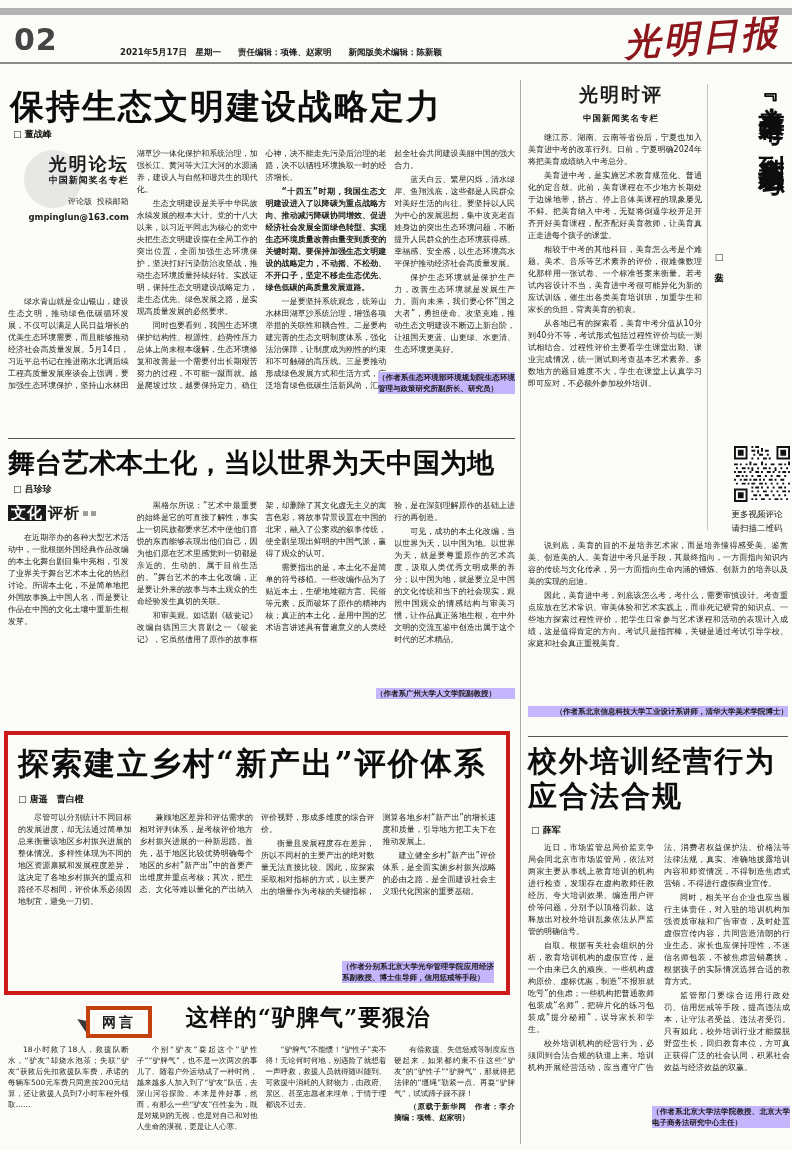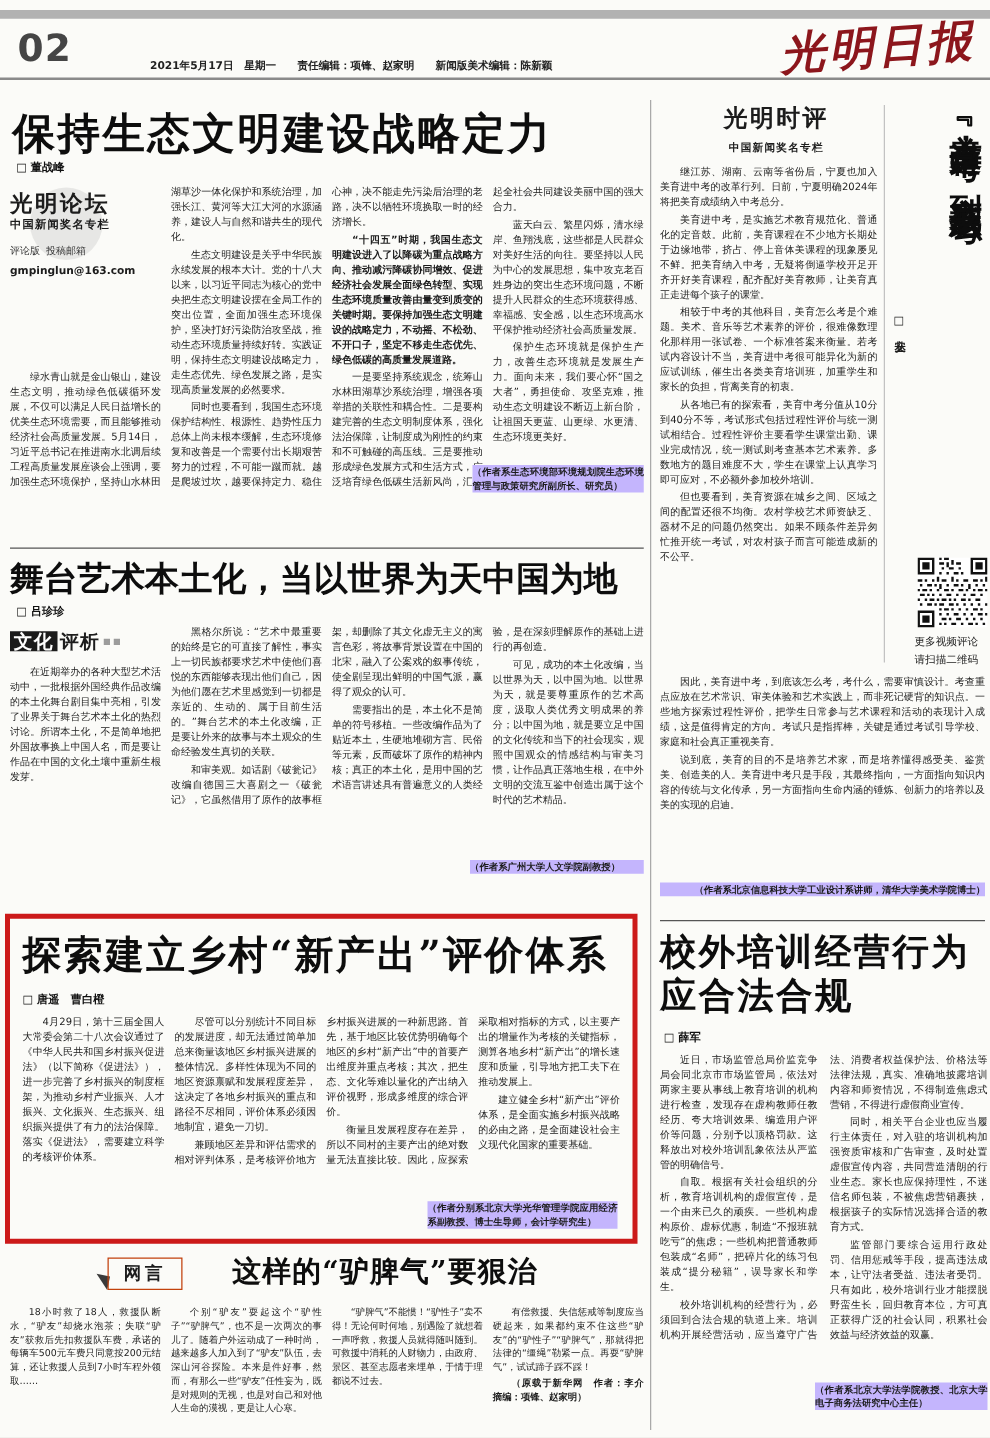--- a/index.html
+++ b/index.html
@@ -22,21 +22,21 @@
   .art-body p{margin:0 0 2px;text-indent:2em;}
   .art-body p.bold{font-weight:bold;}
   .attr{font-size:7.5px;font-weight:bold;background:#c4b5fd;line-height:11px;text-align:justify;}
   .rule-h{background:#555;height:1px;}
   .rule-v{background:#a9a9a9;width:1px;}
   
   .h-main{left:10px;top:84px;width:506px;font-size:34px;letter-spacing:2px;}
   .by-main{left:13px;top:128px;}
   .body-main{left:8px;top:148px;width:507px;height:288px;column-count:4;column-gap:8px;}
   
-  .forum-box{position:relative;height:148px;text-align:left;break-inside:avoid;padding-top:10px;box-sizing:border-box;}
+  .forum-box{position:relative;height:148px;text-align:right;break-inside:avoid;padding-top:10px;box-sizing:border-box;}
   .forum-circle{position:absolute;left:16px;top:2px;width:58px;height:58px;border-radius:50%;
                 background:#d7d7d5;opacity:.55;}
   .forum-title{position:relative;font-size:18px;font-weight:bold;font-family:"DejaVu Serif",serif;letter-spacing:2px;}
   .forum-sub{position:relative;font-size:9px;font-weight:bold;margin-top:4px;letter-spacing:1px;}
   .forum-note{position:relative;font-size:8px;margin-top:10px;color:#333;font-family:Liberation Mono, monospace;}
   .forum-email{position:relative;font-size:8.5px;font-weight:bold;margin-top:3px;}
   .attr-main{left:378px;top:372px;width:137px;}
   .div1{left:8px;top:438px;width:507px;}
   
   .h-culture{left:8px;top:445px;width:507px;font-size:27px;}
@@ -48,21 +48,21 @@
   .px{width:5px;height:5px;background:#9c9c9c;display:inline-block;margin-left:1px;}
   .attr-culture{left:376px;top:688px;width:139px;}
   
   .red-box{left:4px;top:731px;width:506px;height:264px;border:4px solid #cc1a1a;box-sizing:border-box;
            background:#fbfbf8;padding:6px 10px;}
   .h-rural{font-size:31px;letter-spacing:2px;margin:2px 0 8px;}
   .by-rural{margin-bottom:6px;}
   .body-rural{height:158px;column-count:4;column-gap:8px;}
   .attr-rural{right:12px;bottom:8px;width:152px;}
   
-  .wy-label{left:86px;top:1006px;width:58px;height:24px;border:1px solid #c2410c;text-align:center;
+  .wy-label{left:86px;top:1006px;width:58px;height:24px;border:4px solid #c2410c;text-align:center;
             font-size:14px;font-weight:bold;line-height:24px;letter-spacing:3px;}
   .wy-tail{left:76px;top:1020px;width:0;height:0;border-top:11px solid #3a3a3a;border-left:11px solid transparent;
            transform:rotate(12deg);}
   .h-wangyan{left:150px;top:1002px;width:316px;text-align:center;font-size:23px;letter-spacing:1px;}
   .body-wangyan{left:8px;top:1044px;width:507px;height:102px;column-count:4;column-gap:8px;font-size:7.5px;line-height:11px;}
   
   .vrule-main{left:520px;top:80px;height:1064px;}
   .ship-box{left:540px;top:80px;width:162px;text-align:center;}
   .ship-flag{display:inline-block;position:relative;font-size:19px;font-weight:bold;font-family:"DejaVu Serif",serif;
              letter-spacing:2px;padding:2px 8px;}
@@ -131,27 +131,26 @@
       <p>和审美观。如话剧《破瓮记》改编自德国三大喜剧之一《破瓮记》，它虽然借用了原作的故事框架，却删除了其文化虚无主义的寓言色彩，将故事背景设置在中国的北宋，融入了公案戏的叙事传统，使全剧呈现出鲜明的中国气派，赢得了观众的认可。</p>
       <p>需要指出的是，本土化不是简单的符号移植。一些改编作品为了贴近本土，生硬地堆砌方言、民俗等元素，反而破坏了原作的精神内核；真正的本土化，是用中国的艺术语言讲述具有普遍意义的人类经验，是在深刻理解原作的基础上进行的再创造。</p>
       <p>可见，成功的本土化改编，当以世界为天，以中国为地。以世界为天，就是要尊重原作的艺术高度，汲取人类优秀文明成果的养分；以中国为地，就是要立足中国的文化传统和当下的社会现实，观照中国观众的情感结构与审美习惯，让作品真正落地生根，在中外文明的交流互鉴中创造出属于这个时代的艺术精品。</p>
     </div>
   <div class="abs attr attr-culture">（作者系广州大学人文学院副教授）</div>
 
   <div class="abs red-box">
     <div class="headline h-rural">探索建立乡村“新产出”评价体系</div>
     <div class="byline by-rural">□ 唐遥　曹白橙</div>
     <div class="art-body body-rural">
-        <p>4月29日，第十三届全国人大常委会第二十八次会议通过了《中华人民共和国乡村振兴促进法》（以下简称《促进法》），进一步完善了乡村振兴的制度框架，为推动乡村产业振兴、人才振兴、文化振兴、生态振兴、组织振兴提供了有力的法治保障。落实《促进法》，需要建立科学的考核评价体系。</p>
         <p>尽管可以分别统计不同目标的发展进度，却无法通过简单加总来衡量该地区乡村振兴进展的整体情况。多样性体现为不同的地区资源禀赋和发展程度差异，这决定了各地乡村振兴的重点和路径不尽相同，评价体系必须因地制宜，避免一刀切。</p>
         <p>兼顾地区差异和评估需求的相对评判体系，是考核评价地方乡村振兴进展的一种新思路。首先，基于地区比较优势明确每个地区的乡村“新产出”中的首要产出维度并重点考核；其次，把生态、文化等难以量化的产出纳入评价视野，形成多维度的综合评价。</p>
         <p>衡量且发展程度存在差异，所以不同村的主要产出的绝对数量无法直接比较。因此，应探索采取相对指标的方式，以主要产出的增量作为考核的关键指标，测算各地乡村“新产出”的增长速度和质量，引导地方把工夫下在推动发展上。</p>
         <p>建立健全乡村“新产出”评价体系，是全面实施乡村振兴战略的必由之路，是全面建设社会主义现代化国家的重要基础。</p>
       </div>
-    <div class="abs attr attr-rural">（作者分别系北京大学光华管理学院应用经济系副教授、博士生导师，会计学研究生）</div>
+    <div class="abs attr attr-rural">（作者分别系北京大学光华管理学院应用经济系副教授、博士生导师，信用惩戒等手段）</div>
   </div>
 
   <div class="abs wy-tail"></div>
   <div class="abs wy-label">网言</div>
   <div class="abs headline h-wangyan">这样的“驴脾气”要狠治</div>
   <div class="abs art-body body-wangyan">
       <p>18小时救了18人，救援队断水，“驴友”却烧水泡茶；失联“驴友”获救后先扣救援队车费，承诺的每辆车500元车费只同意按200元结算，还让救援人员到7小时车程外领取……</p>
       <p>个别“驴友”耍起这个“驴性子”“驴脾气”，也不是一次两次的事儿了。随着户外运动成了一种时尚，越来越多人加入到了“驴友”队伍，去深山河谷探险。本来是件好事，然而，有那么一些“驴友”任性妄为，既是对规则的无视，也是对自己和对他人生命的漠视，更是让人心寒。</p>
       <p>“驴脾气”不能惯！“驴性子”卖不得！无论何时何地，别遇险了就想着一声呼救，救援人员就得随叫随到。可救援中消耗的人财物力，由政府、景区、甚至志愿者来埋单，于情于理都说不过去。</p>
       <p>有偿救援、失信惩戒等制度应当硬起来，如果都约束不住这些“驴友”的“驴性子”“驴脾气”，那就得把法律的“缰绳”勒紧一点。再耍“驴脾气”，试试蹄子踩不踩！</p>
@@ -165,43 +164,42 @@
       <span class="ship-flag-inner">光明时评</span>
     </div>
     <div class="ship-sub">中国新闻奖名专栏</div>
   </div>
 
   <div class="abs art-body body-ship-top">
       <p>继江苏、湖南、云南等省份后，宁夏也加入美育进中考的改革行列。日前，宁夏明确2024年将把美育成绩纳入中考总分。</p>
       <p>美育进中考，是实施艺术教育规范化、普通化的定音鼓。此前，美育课程在不少地方长期处于边缘地带，挤占、停上音体美课程的现象屡见不鲜。把美育纳入中考，无疑将倒逼学校开足开齐开好美育课程，配齐配好美育教师，让美育真正走进每个孩子的课堂。</p>
       <p>相较于中考的其他科目，美育怎么考是个难题。美术、音乐等艺术素养的评价，很难像数理化那样用一张试卷、一个标准答案来衡量。若考试内容设计不当，美育进中考很可能异化为新的应试训练，催生出各类美育培训班，加重学生和家长的负担，背离美育的初衷。</p>
       <p>从各地已有的探索看，美育中考分值从10分到40分不等，考试形式包括过程性评价与统一测试相结合。过程性评价主要看学生课堂出勤、课业完成情况，统一测试则考查基本艺术素养。多数地方的题目难度不大，学生在课堂上认真学习即可应对，不必额外参加校外培训。</p>
-      <p>但也要看到，美育资源在城乡之间、区域之间的配置还很不均衡。农村学校艺术师资缺乏、器材不足的问题仍然突出。如果不顾条件差异匆忙推开统一考试，对农村孩子而言可能造成新的不公平。</p>
     </div>
   <div class="abs rule-v vrule-ship"></div>
   <div class="abs headline h-vertical">『美育进中考』，到底该怎么考</div>
   <div class="abs by-vertical">□ 安丛</div>
 
   <svg class="abs qr" viewBox="0 0 29 29" xmlns="http://www.w3.org/2000/svg">
     <rect width="29" height="29" fill="#fff"></rect>
     <g fill="#111">
       <path d="M0 0h7v7H0zM22 0h7v7h-7zM0 22h7v7H0z"></path>
       <path fill="#fff" d="M1 1h5v5H1zM23 1h5v5h-5zM1 23h5v5H1z"></path>
       <path d="M2 2h3v3H2zM24 2h3v3h-3zM2 24h3v3H2z"></path>
       <path d="M9 0h1v1H9zM11 0h2v1h-2zM14 1h1v2h-1zM9 2h2v1H9zM12 2h1v2h-1zM16 2h2v1h-2zM10 4h1v1h-1zM13 4h2v1h-2zM17 4h1v1h-1zM9 6h1v1H9zM12 6h1v1h-1zM15 6h2v1h-2zM18 6h1v1h-1zM0 9h2v1H0zM3 9h1v1H3zM6 9h1v1H6zM8 8h1v2H8zM10 9h2v1h-2zM14 8h1v2h-1zM16 9h1v1h-1zM19 9h2v1h-2zM23 9h2v1h-2zM26 9h1v1h-1zM28 8h1v2h-1zM1 11h1v1H1zM4 11h2v1H4zM7 11h1v1H7zM9 11h1v2H9zM12 11h1v1h-1zM15 11h2v1h-2zM18 11h1v1h-1zM21 11h1v2h-1zM24 11h1v1h-1zM27 11h1v1h-1zM0 13h1v1H0zM2 13h2v1H2zM5 13h1v1H5zM8 13h1v1H8zM11 13h2v1h-2zM14 13h1v1h-1zM17 13h2v1h-2zM20 13h1v1h-1zM23 13h1v1h-1zM25 13h2v1h-2zM28 13h1v1h-1zM1 15h2v1H1zM4 15h1v1H4zM6 15h1v1H6zM9 15h1v1H9zM12 15h2v1h-2zM16 15h1v1h-1zM19 15h1v1h-1zM22 15h2v1h-2zM26 15h1v1h-1zM0 17h1v1H0zM3 17h1v1H3zM5 17h2v1H5zM8 17h1v1H8zM10 17h2v1h-2zM13 17h1v1h-1zM15 17h1v1h-1zM18 17h2v1h-2zM21 17h1v1h-1zM24 17h2v1h-2zM1 19h1v1H1zM4 19h2v1H4zM7 19h1v1H7zM9 19h2v1H9zM13 19h2v1h-2zM16 19h1v1h-1zM19 19h1v1h-1zM22 19h1v1h-1zM25 19h1v1h-1zM28 19h1v1h-1zM9 21h1v1H9zM11 21h2v1h-2zM14 21h1v1h-1zM17 21h1v1h-1zM20 21h1v1h-1zM23 21h2v1h-2zM26 21h1v1h-1zM9 23h1v1H9zM12 23h1v1h-1zM15 23h2v1h-2zM19 23h1v1h-1zM22 23h1v1h-1zM25 23h2v1h-2zM28 23h1v1h-1zM10 25h2v1h-2zM13 25h1v1h-1zM16 25h2v1h-2zM20 25h1v1h-1zM23 25h1v1h-1zM26 25h1v1h-1zM9 27h1v1H9zM11 27h1v1h-1zM14 27h2v1h-2zM18 27h1v1h-1zM21 27h2v1h-2zM24 27h1v1h-1zM27 27h1v1h-1z"></path>
     </g>
   </svg>
   <div class="abs qr-caption">
     <div>更多视频评论</div>
     <div>请扫描二维码</div>
   </div>
 
   <div class="abs art-body body-ship-wide">
+      <p>说到底，美育的目的不是培养艺术家，而是培养懂得感受美、鉴赏美、创造美的人。美育进中考只是手段，其最终指向，一方面指向知识内容的传统与文化传承，另一方面指向生命内涵的锤炼、创新力的培养以及美的实现的启迪。</p>
       <p>因此，美育进中考，到底该怎么考，考什么，需要审慎设计。考查重点应放在艺术常识、审美体验和艺术实践上，而非死记硬背的知识点。一些地方探索过程性评价，把学生日常参与艺术课程和活动的表现计入成绩，这是值得肯定的方向。考试只是指挥棒，关键是通过考试引导学校、家庭和社会真正重视美育。</p>
-      <p>说到底，美育的目的不是培养艺术家，而是培养懂得感受美、鉴赏美、创造美的人。美育进中考只是手段，其最终指向，一方面指向知识内容的传统与文化传承，另一方面指向生命内涵的锤炼、创新力的培养以及美的实现的启迪。</p>
     </div>
   <div class="abs attr attr-ship">（作者系北京信息科技大学工业设计系讲师，清华大学美术学院博士）</div>
   <div class="abs rule-h div-right"></div>
 
   <div class="abs headline h-training">
     <div>校外培训经营行为</div>
     <div>应合法合规</div>
   </div>
   <div class="abs byline by-training">□ 薛军</div>
   <div class="abs art-body body-training">

